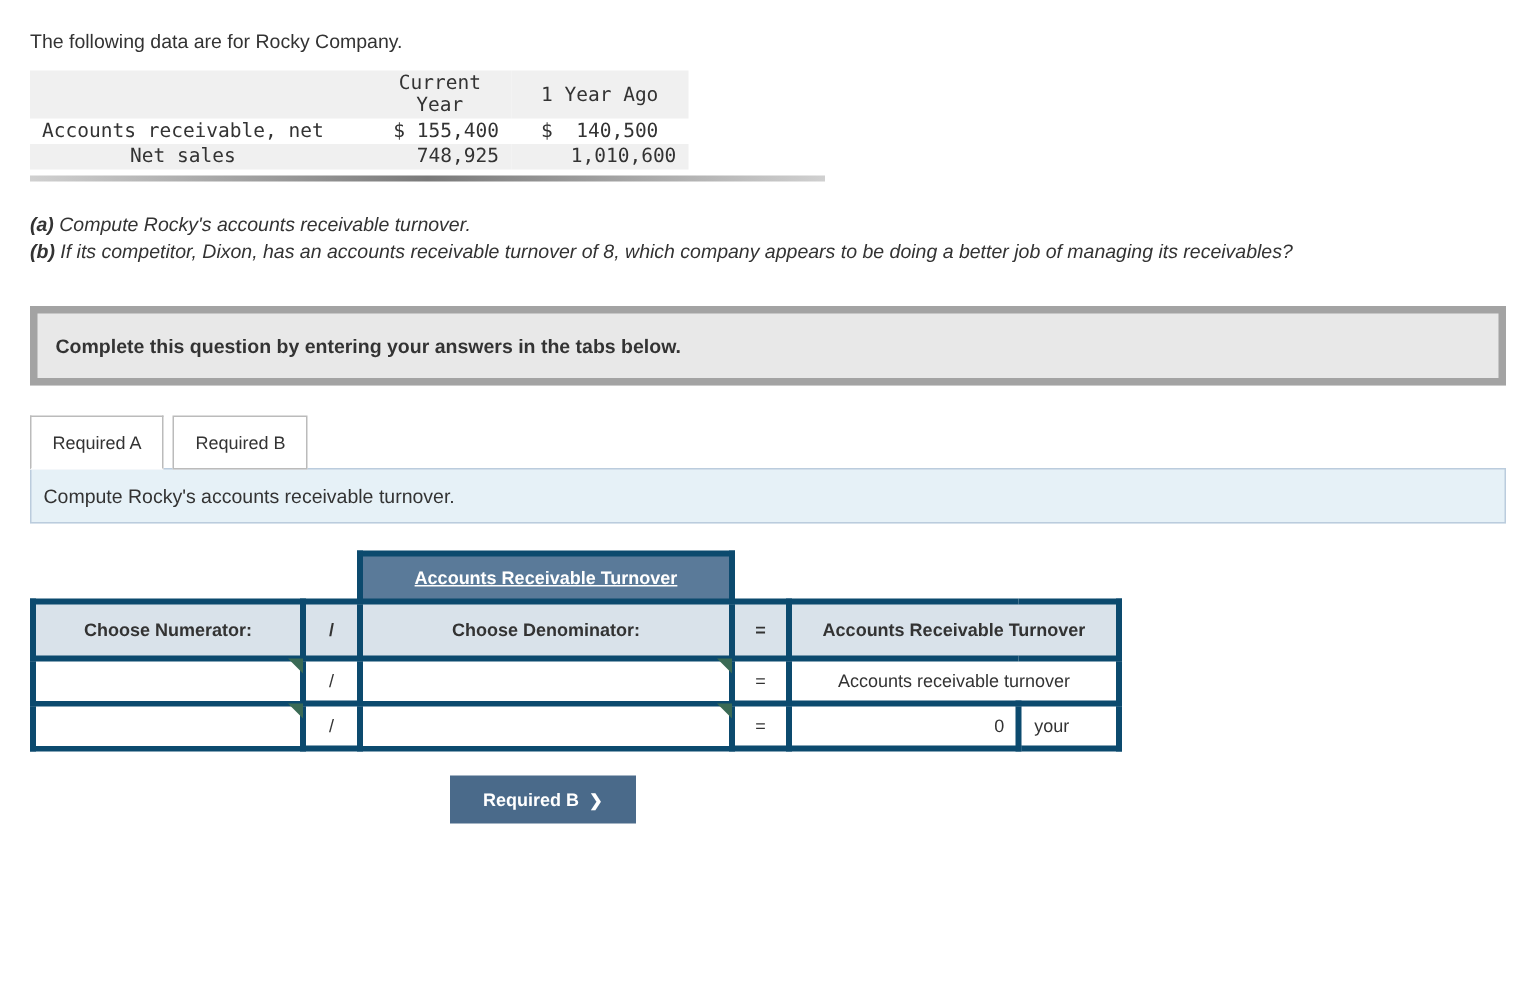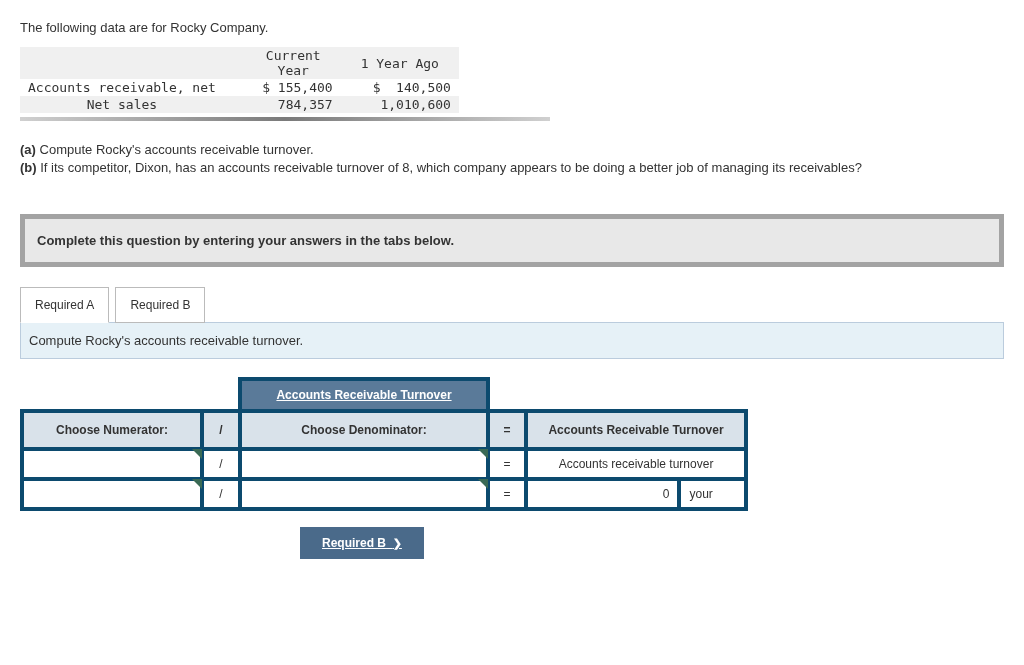--- a/index.html
+++ b/index.html
@@ -35,22 +35,23 @@
 .data-table tr.shaded td, .data-table tr.shaded th {
   background: #f0f0f0;
 }
 .gradient-bar {
   width: 530px;
   height: 4px;
   background: linear-gradient(to right, #d0d0d0, #7a7a7a, #d0d0d0);
   margin-bottom: 20px;
 }
 .questions {
-  margin-bottom: 38px;
+  margin-bottom: 28px;
   line-height: 1.35;
+  font-style: italic;
 }
 .instr-bar {
   background: #e8e8e8;
   border: 5px solid #a3a3a3;
   padding: 14px 12px;
   font-weight: bold;
   margin-bottom: 20px;
 }
 .tabs {
   display: flex;
@@ -132,21 +133,20 @@
   color: #fff;
   border: none;
   cursor: pointer;
 }
 .nav-btn.disabled {
   background: #b8c0c8;
 }
 .nav-btn.enabled {
   background: #4a6a8a;
   font-weight: bold;
-  text-decoration: underline;
 }
 .chev {
   font-size: 11px;
 }
 </style>
 </head>
 <body>
 
 <div class="intro">The following data are for Rocky Company.</div>
 
@@ -156,25 +156,25 @@
       <th class="row-label"></th>
       <th style="white-space:pre;margin-top:48px;">Current
 Year</th>
       <th>1 Year Ago</th>
     </tr>
   </thead>
   <tbody>
     <tr>
       <td class="row-label">Accounts receivable, net</td>
       <td>$ 155,400</td>
-      <td style="white-space:pre;">$  140,500</td>
+      <td style="white-space:pre;text-align:center;">$  140,500</td>
     </tr>
     <tr class="shaded">
       <td class="row-label">Net sales</td>
-      <td>784,357</td>
+      <td>748,925</td>
       <td>1,010,600</td>
     </tr>
   </tbody>
 </table>
 <div class="gradient-bar"></div>
 
 <div class="questions">
   <div>
     <b>(a)</b>
     <span>Compute Rocky's accounts receivable turnover.</span>

